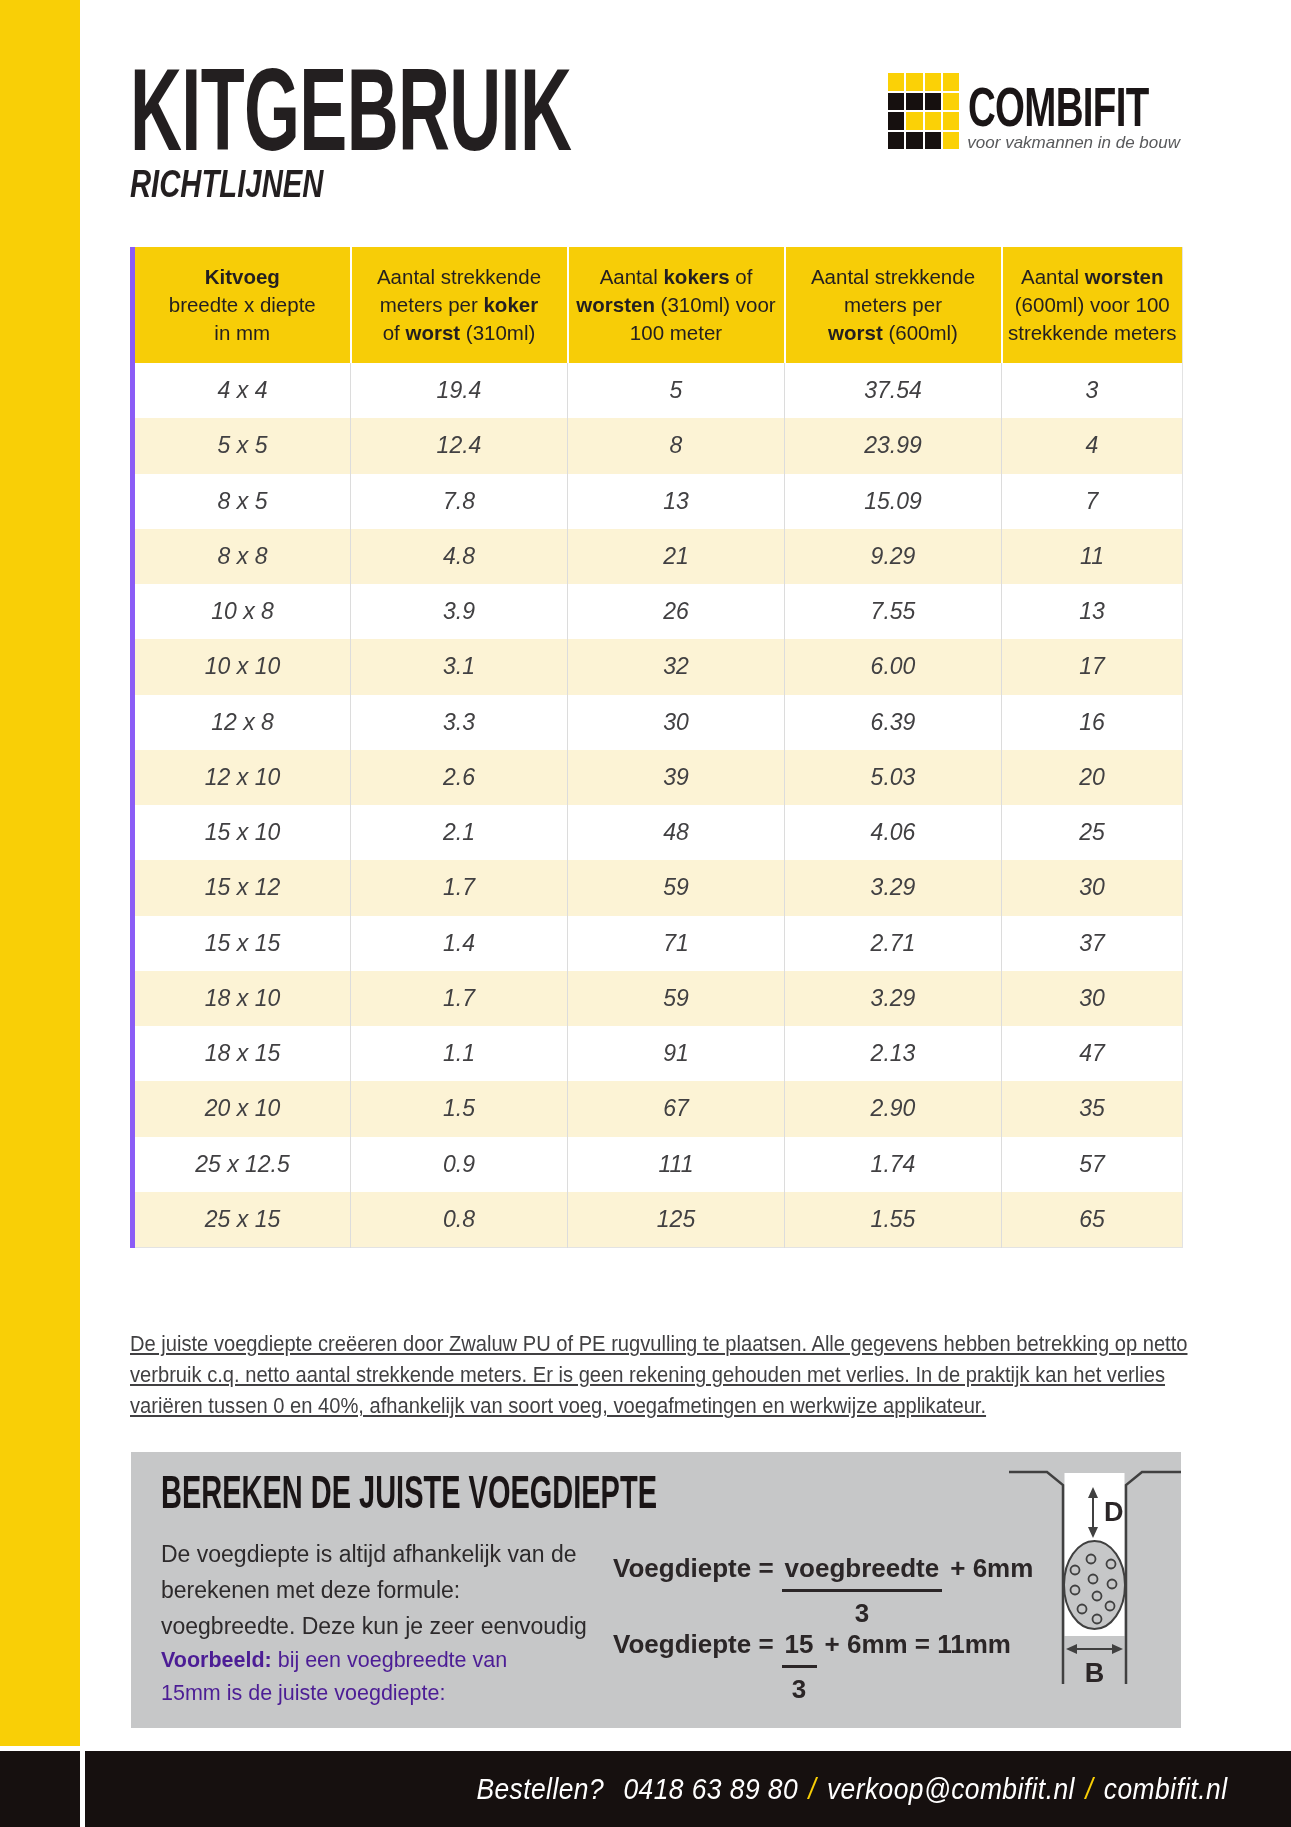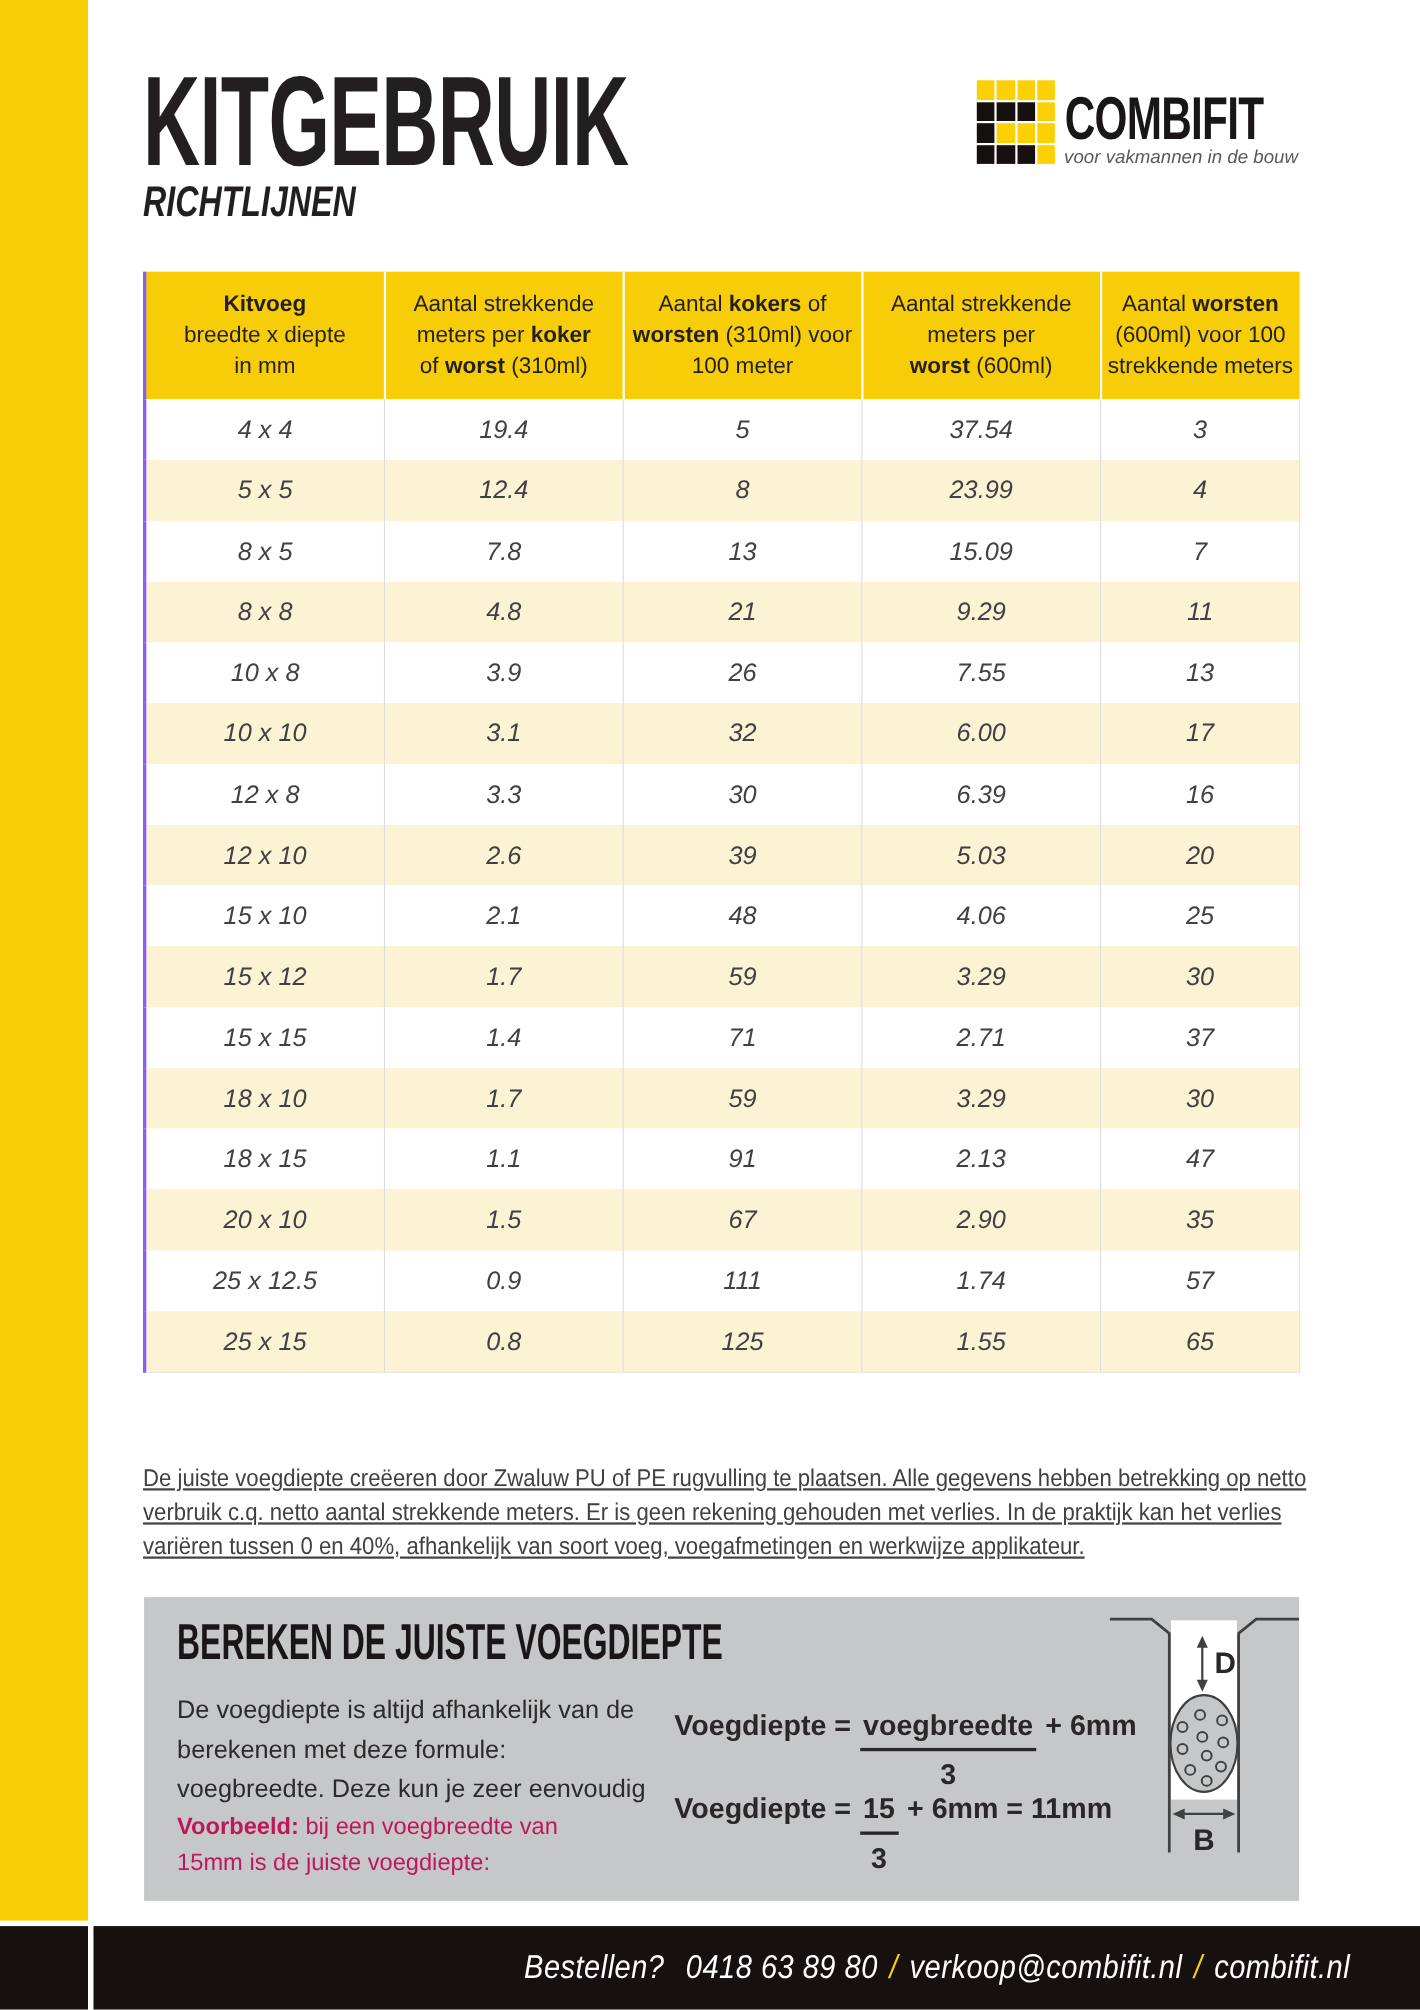--- a/index.html
+++ b/index.html
@@ -30,42 +30,42 @@
   .logo-grid .cell { width:100%; height:100%; }
   .cy { background:#FBD106; } .cb { background:#16100f; }
   .logo-word { position:absolute; left:968px; top:80px; font-size:55px; line-height:1; font-weight:700;
     letter-spacing:-1px; transform:scaleX(0.70); transform-origin:left top; white-space:nowrap; color:#1a1516; }
   .logo-tagline { position:absolute; left:880px; top:133px; width:300px; text-align:right;
     font-size:17px; font-style:italic; color:#58595b; white-space:nowrap; }
 
   
   .kit-table-wrap { position:absolute; left:130px; top:247px; width:1050px; }
   table { border-collapse:collapse; table-layout:fixed; width:1050px;
-    border-left:3px solid #8b5cf6; border-right:1px solid #e3e3e3; border-bottom:1px solid #e3e3e3;padding-left:20px; }
+    border-left:5px solid #8b5cf6; border-right:1px solid #e3e3e3; border-bottom:1px solid #e3e3e3;padding-left:20px; }
   thead th { background:#F7CD07; height:116px; vertical-align:middle; text-align:center;
     font-weight:400; font-size:20.5px; line-height:28px; color:#231f20; border-right:2px solid #ffffff; }
   thead th:last-child { border-right:none; }
   thead th .b, .b { font-weight:700; }
   tbody td { height:55.25px; text-align:center; vertical-align:middle;
     font-size:23px; font-style:italic; color:#414042; border-right:1px solid #dcdcdc; }
   tbody td:last-child { border-right:none; }
   tbody tr:nth-child(even) td { background:#FCF3D5; }
   tbody tr:nth-child(odd) td { background:#ffffff; }
 
   
   .note { position:absolute; left:130px; top:1328px; font-size:22px; line-height:31px; color:#414042;text-decoration:underline; }
   .note div { white-space:nowrap; transform:scaleX(0.915); transform-origin:left top; }
 
   
   .calc-box { position:absolute; left:131px; top:1452px; width:1050px; height:276px; background:#C6C7C8; }
   .calc-title { position:absolute; left:30px; top:17px; font-size:46px; line-height:1; font-weight:700;
     transform:scaleX(0.63); transform-origin:left top; white-space:nowrap; color:#1a1516; }
   .calc-intro { position:absolute; left:30px; top:84px; font-size:23px; line-height:36px; color:#2d2a2b; }
   .calc-intro div { white-space:nowrap; }
-  .calc-example { position:absolute; left:30px; top:192px; font-size:21.5px; line-height:33px; color:#be185d; }
+  .calc-example { position:absolute; left:30px; top:192px; font-size:21.5px; line-height:33px; color:#4c1d95; }
   .calc-example div { white-space:nowrap; }
 
   .formula { position:absolute; left:482px; display:flex; align-items:flex-start;
     font-size:26px; font-weight:700; color:#2b2627; line-height:1.25; white-space:pre; }
   .formula .frac { display:inline-flex; flex-direction:column; align-items:center; margin:0 8px; }
   .formula .num { border-bottom:3px solid #2b2627; padding:0 3px 4px 3px; }
   .formula .den { padding-top:5px; }
   .f1 { top:100px; } .f2 { top:176px; }
 
   .joint-svg { position:absolute; left:870px; top:8px; }

